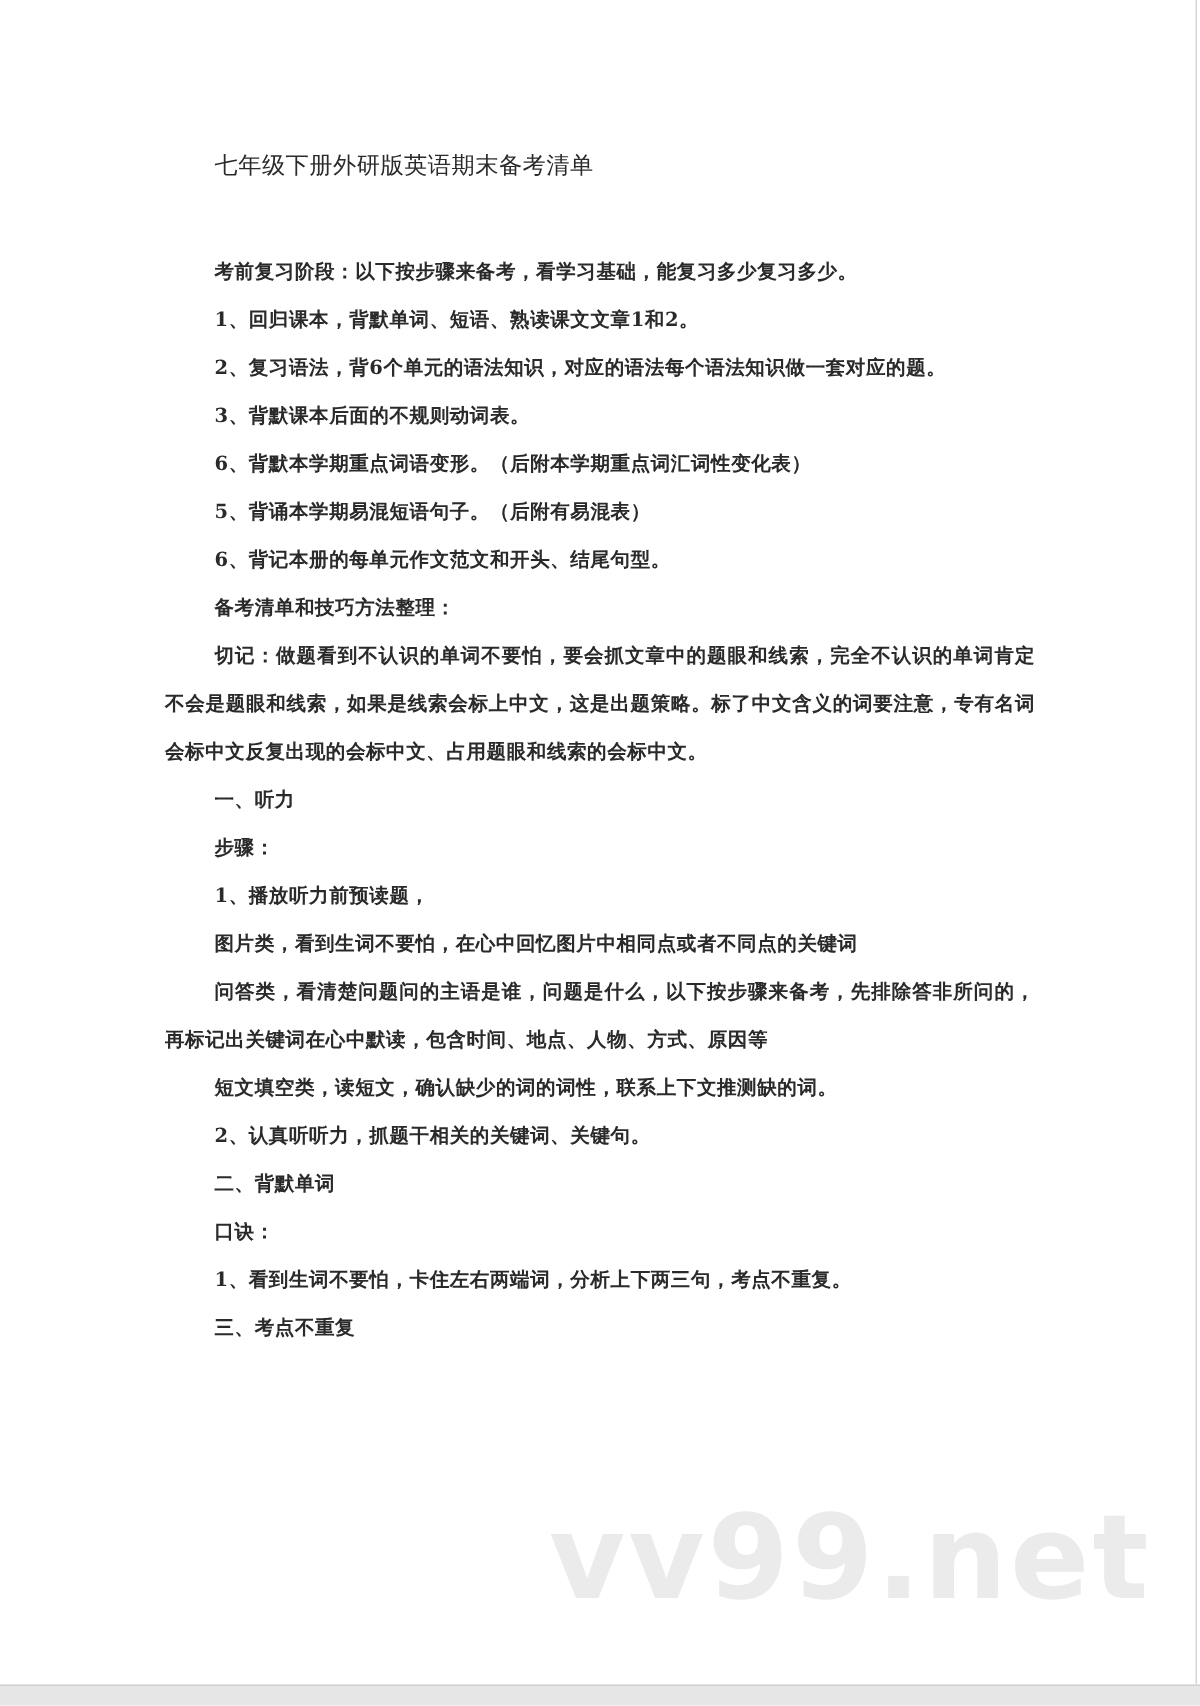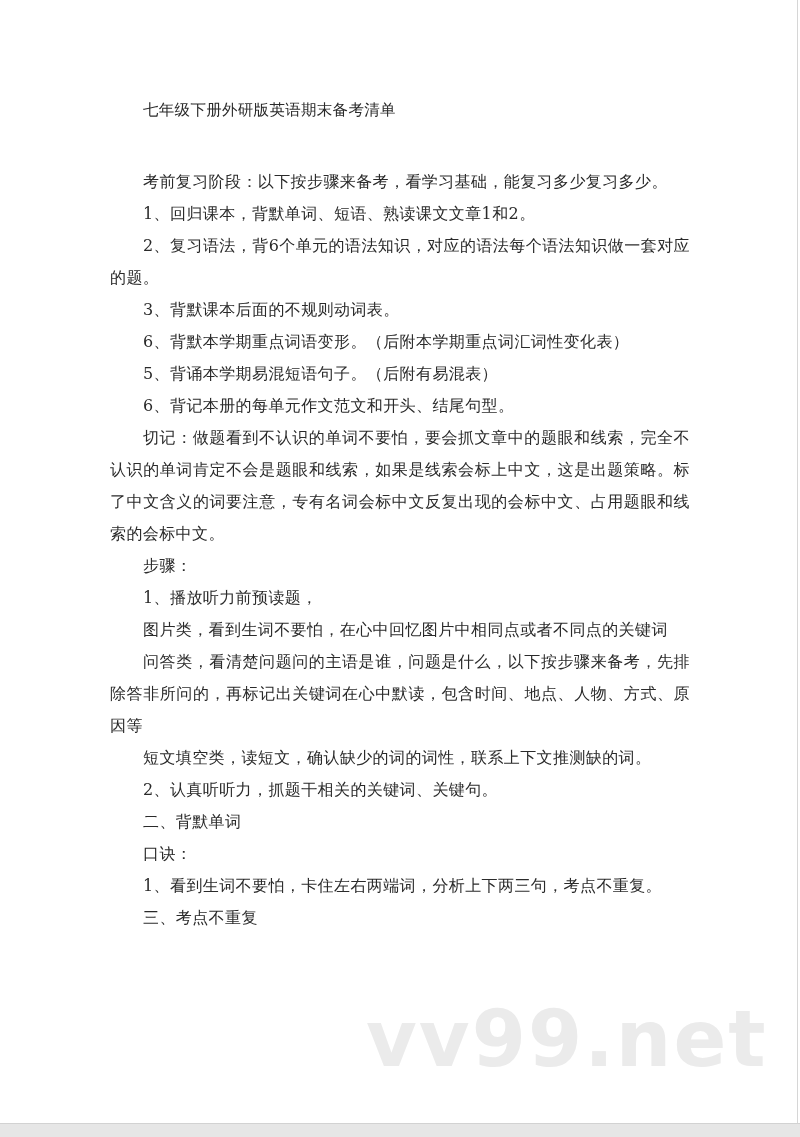--- a/index.html
+++ b/index.html
@@ -17,22 +17,23 @@
     background:#e6e6e6; border-top:1px solid #d2d2d2;
   }
   .content {
     position:absolute; left:110px; top:72px; width:580px;margin-top:24px;
   }
   .title {
     font-size:15.5px; line-height:28px; margin:0 0 0 33px; letter-spacing:0.3px;
   }
   .spacer { height:42px; }
   p.para {
-    margin:0; font-size:16px; line-height:32px; text-indent:33px; letter-spacing:0.4px;
+    margin:0; font-size:13px; line-height:32px; text-indent:33px; letter-spacing:0.4px;
     text-align:justify;
+    font-weight:bold;
   }
   .watermark {
     position:absolute; left:366px; top:1000px;
     font-family:"DejaVu Sans", "Liberation Sans", sans-serif;
     font-weight:bold; font-size:78px; color:#ebebeb; letter-spacing:2px;
     line-height:1;
   }
 </style>
 </head>
 <body>
@@ -41,21 +42,23 @@
   <div class="content">
     <div class="title">七年级下册外研版英语期末备考清单</div>
     <div class="spacer"></div>
     <p class="para">考前复习阶段：以下按步骤来备考，看学习基础，能复习多少复习多少。</p>
     <p class="para">1、回归课本，背默单词、短语、熟读课文文章1和2。</p>
     <p class="para">2、复习语法，背6个单元的语法知识，对应的语法每个语法知识做一套对应的题。</p>
     <p class="para">3、背默课本后面的不规则动词表。</p>
     <p class="para">6、背默本学期重点词语变形。（后附本学期重点词汇词性变化表）</p>
     <p class="para">5、背诵本学期易混短语句子。（后附有易混表）</p>
     <p class="para">6、背记本册的每单元作文范文和开头、结尾句型。</p>
+    <p class="para">备考清单和技巧方法整理：</p>
     <p class="para">切记：做题看到不认识的单词不要怕，要会抓文章中的题眼和线索，完全不认识的单词肯定不会是题眼和线索，如果是线索会标上中文，这是出题策略。标了中文含义的词要注意，专有名词会标中文反复出现的会标中文、占用题眼和线索的会标中文。</p>
+    <p class="para">一、听力</p>
     <p class="para">步骤：</p>
     <p class="para">1、播放听力前预读题，</p>
     <p class="para">图片类，看到生词不要怕，在心中回忆图片中相同点或者不同点的关键词</p>
     <p class="para">问答类，看清楚问题问的主语是谁，问题是什么，以下按步骤来备考，先排除答非所问的，再标记出关键词在心中默读，包含时间、地点、人物、方式、原因等</p>
     <p class="para">短文填空类，读短文，确认缺少的词的词性，联系上下文推测缺的词。</p>
     <p class="para">2、认真听听力，抓题干相关的关键词、关键句。</p>
     <p class="para">二、背默单词</p>
     <p class="para">口诀：</p>
     <p class="para">1、看到生词不要怕，卡住左右两端词，分析上下两三句，考点不重复。</p>
     <p class="para">三、考点不重复</p>

